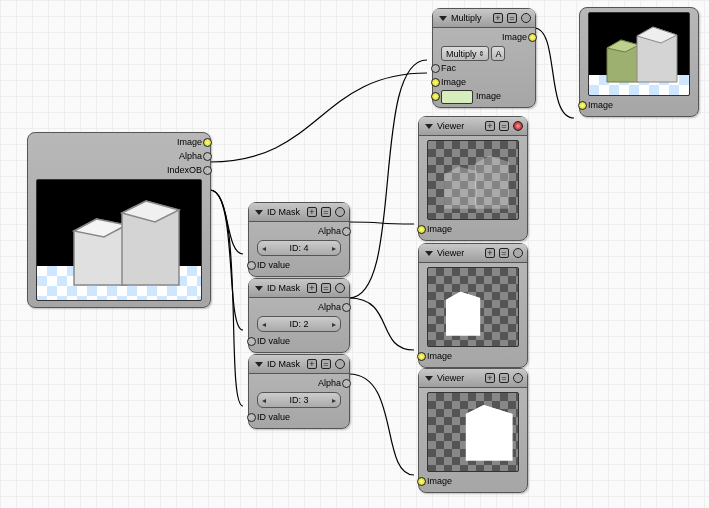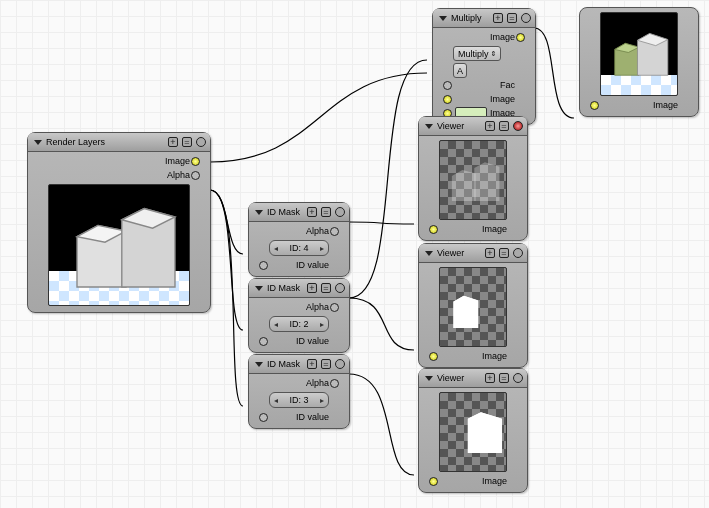--- a/index.html
+++ b/index.html
@@ -7,24 +7,24 @@
   svg.wires{position:absolute;inset:0;width:709px;height:508px;pointer-events:none}
   .node{position:absolute;background:linear-gradient(#b8b8b8,#a6a6a6);border:1px solid #555;border-radius:8px;box-shadow:1px 1px 2px rgba(0,0,0,.25)}
   .hdr{height:14px;padding:2px 4px 2px 6px;display:flex;align-items:center;gap:4px;background:linear-gradient(#c8c8c8,#9e9e9e);border-bottom:1px solid #555;border-radius:5px 5px 0 0;font-size:9px;line-height:12px}
   .hdr .title{flex:1;white-space:nowrap}
   .tri{width:0;height:0;border-left:4px solid transparent;border-right:4px solid transparent;border-top:5px solid #222}
   .hbtn{width:10px;height:10px;border:1px solid #222;border-radius:2px;background:#aaa;box-sizing:border-box}
   .hbtn.plus::before{content:"+";display:block;text-align:center;font-size:9px;line-height:8px;color:#222}
   .hbtn.eq::before{content:"=";display:block;text-align:center;font-size:9px;line-height:8px;color:#222}
   .hbtn.circle{border-radius:50%}
   .hbtn.red{background:radial-gradient(#f99,#900)}
-  .body{position:relative;padding:2px 20px 4px}
+  .body{position:relative;padding:2px 8px 4px}
   .row{display:flex;align-items:center;height:14px;position:relative}
   .row.right{justify-content:flex-end}
-  .row.left{justify-content:flex-end}
+  .row.left{justify-content:flex-start}
   .row .lbl{font-size:9px}
   .sock{position:absolute;width:9px;height:9px;border:1px solid #222;border-radius:50%;background:#bbb;box-sizing:border-box}
   .sock.y{background:radial-gradient(#ffff99,#cccc00)}
   .sock.r{right:-10px}
   .sock.l{left:-10px}
   .spinner{background:linear-gradient(#ccc,#aaa);border:1px solid #555;border-radius:6px;height:14px;display:flex;align-items:center;justify-content:space-between;padding:0 2px;margin:2px 0}
   .spinner .arrL,.spinner .arrR{font-size:8px;color:#333;padding:0 2px}
   .spinner .sval{font-size:9px}
   .preview{background:#000;margin:2px 0;border:1px solid #333;border-radius:2px;display:flex;align-items:center;justify-content:center;overflow:hidden;position:relative}
   .chk{position:absolute;inset:0;background-image:
@@ -58,34 +58,31 @@
   <path d="M349,298 C395,298 375,350 414,350" stroke="#000" stroke-width="1.2" fill="none"></path>
 
   <path d="M349,298 C405,298 370,60 427,60" stroke="#000" stroke-width="1.2" fill="none"></path>
 
   <path d="M349,374 C400,374 380,475 414,475" stroke="#000" stroke-width="1.2" fill="none"></path>
 
   <path d="M534,28 C560,28 545,118 574,118" stroke="#000" stroke-width="1.2" fill="none"></path>
 </svg>
 
 <div class="node" style="left:27px;top:132px;width:182px">
-  <div class="hdr">
-    <span class="tri"></span>
-    <span class="title">Render Layers</span>
-    <span class="hbtn plus"></span>
-    <span class="hbtn eq"></span>
-    <span class="hbtn circle"></span>
-  </div>
   <div class="body">
     <div class="row right">
           <span class="lbl">Image</span>
           <span class="sock y r"></span>
         </div>
     <div class="row right">
           <span class="lbl">Alpha</span>
+          <span class="sock r"></span>
+        </div>
+    <div class="row right">
+          <span class="lbl">IndexOB</span>
           <span class="sock r"></span>
         </div>
     <div class="preview" style="height:120px">
       <div class="floor"></div>
       <svg viewBox="0 0 100 80" style="position:relative;width:100%;height:100%">
         <polygon points="20,70 20,34 35,26 55,30 55,70" fill="#e0e0e0" stroke="#888"></polygon>
         <polygon points="20,34 35,26 55,30 40,38" fill="#f4f4f4" stroke="#888"></polygon>
         <polygon points="52,70 52,22 68,14 90,20 90,70" fill="#d4d4d4" stroke="#888"></polygon>
         <polygon points="52,22 68,14 90,20 74,28" fill="#f0f0f0" stroke="#888"></polygon>
       </svg>

